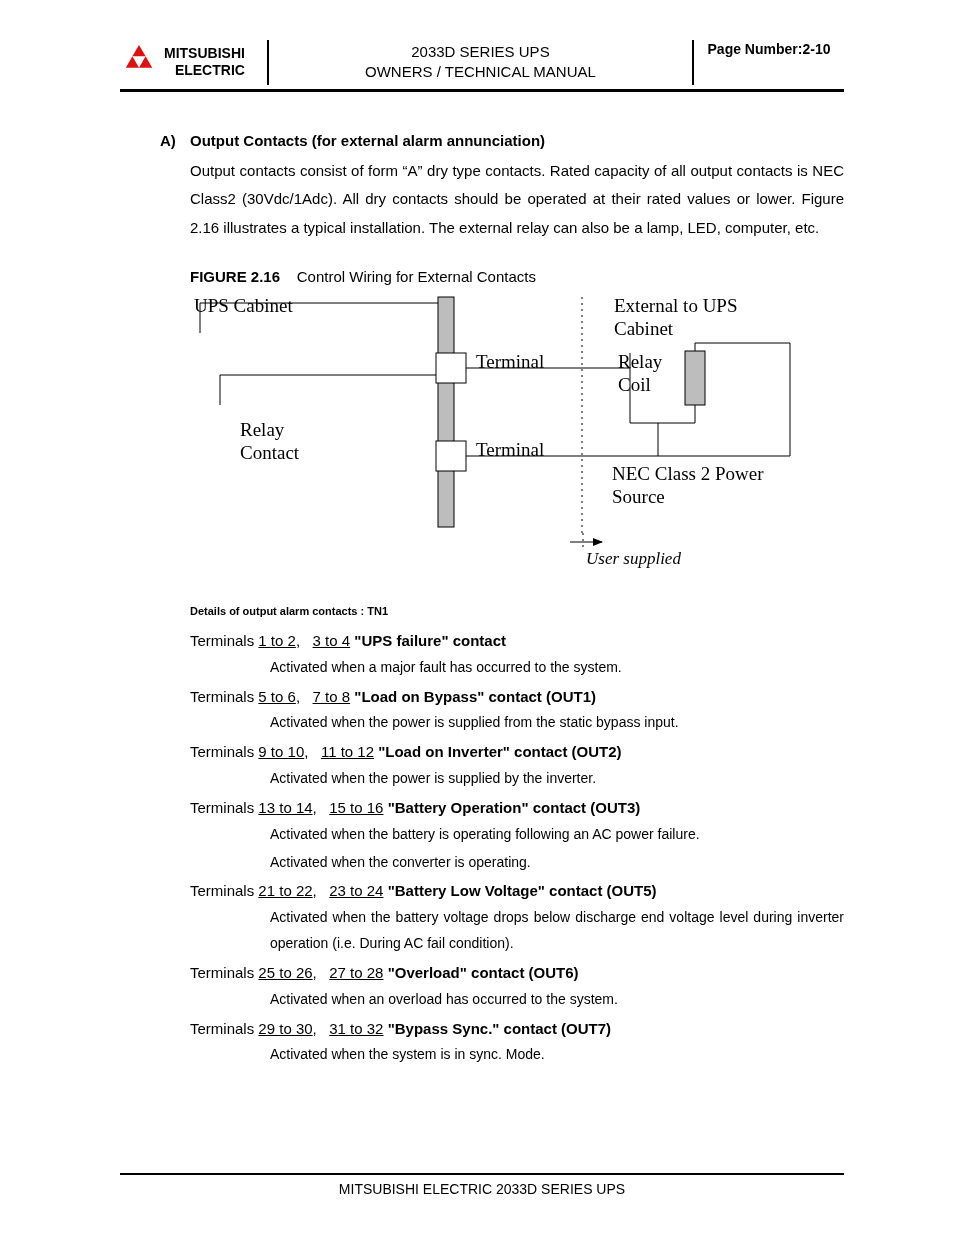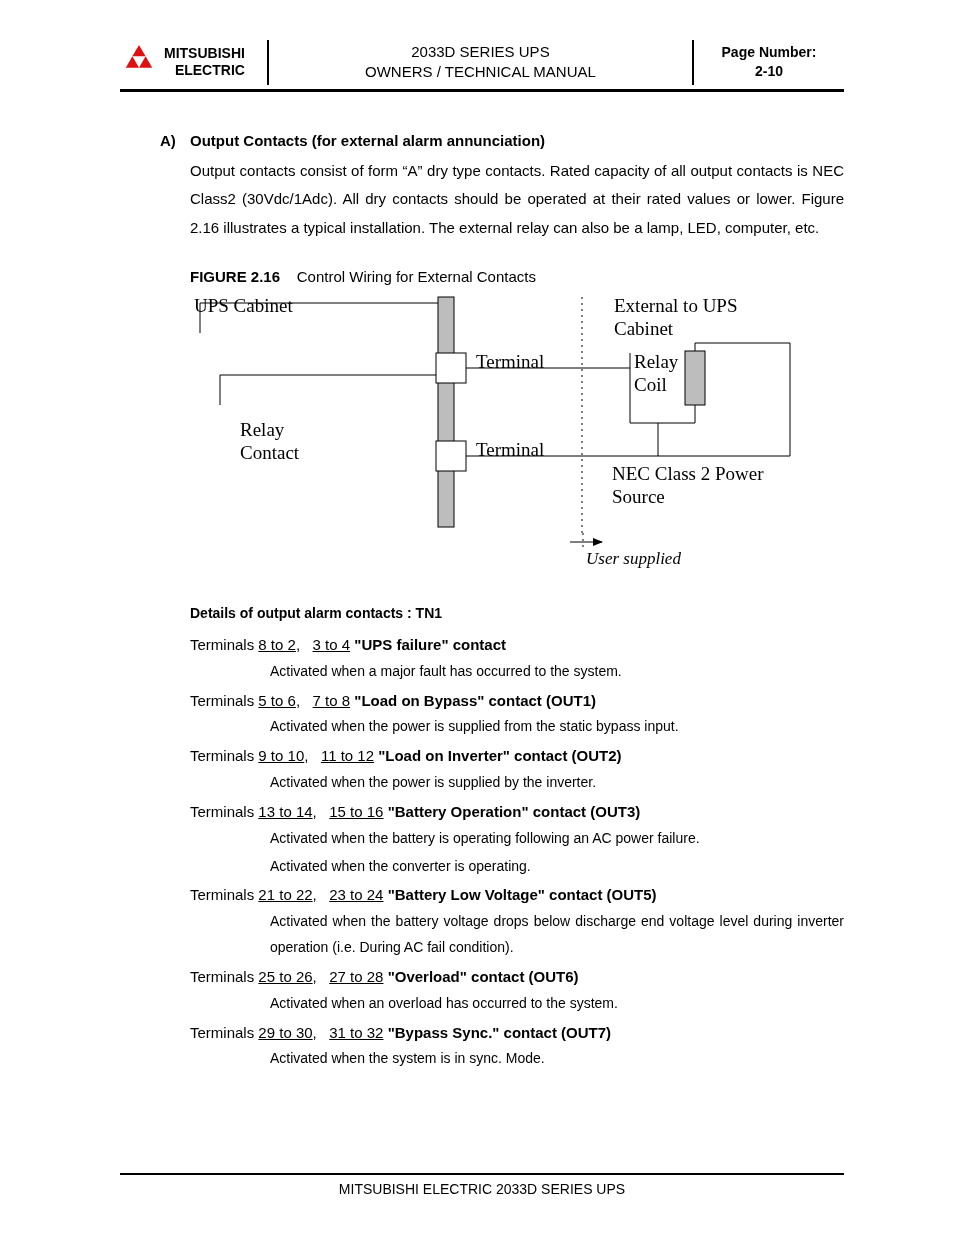--- a/index.html
+++ b/index.html
@@ -50,21 +50,20 @@
     border-right: 2px solid #000;
     padding: 2px 8px;
   }
   .page-cell {
     width: 150px;
     text-align: center;
     font-weight: bold;
     font-size: 14px;
     line-height: 1.35;
     display: flex;
-    flex-direction: column;
     justify-content: center;
   }
   .section-heading {
     display: flex;
     font-size: 15px;
     font-weight: bold;
     margin-left: 40px;
     margin-bottom: 8px;
   }
   .section-heading .marker { width: 30px; }
@@ -87,21 +86,21 @@
     width: 620px;
     height: 290px;
     position: relative;
     font-family: "Times New Roman", serif;
     font-size: 19px;
     color: #000;
     margin-bottom: 22px;
   }
   .sub-heading {
     font-weight: bold;
-    font-size: 14px;
+    font-size: 11px;
     margin-left: 70px;
     margin-bottom: 10px;
   }
   .term-row {
     margin-left: 70px;
     font-size: 15px;
     line-height: 1.85;
   }
   .term-row .tlabel { }
   .term-row .u { text-decoration: underline; }
@@ -197,28 +196,28 @@
 
       <line x1="393" y1="240" x2="393" y2="258" stroke="#000" stroke-dasharray="2,4"></line>
       <line x1="380" y1="249" x2="412" y2="249" stroke="#000" marker-end="url(#arrow)"></line>
     </svg>
     
     <div style="position:absolute; left:4px; top:2px;">UPS Cabinet</div>
     <div style="position:absolute; left:424px; top:2px; width:180px; line-height:1.2;">External to UPS Cabinet</div>
     <div style="position:absolute; left:286px; top:58px;">Terminal</div>
     <div style="position:absolute; left:286px; top:146px;">Terminal</div>
     <div style="position:absolute; left:50px; top:120px; width:90px; line-height:1.2;margin-top:6px;">Relay Contact</div>
-    <div style="position:absolute; left:444px; top:58px; width:60px; line-height:1.2;">Relay Coil</div>
+    <div style="position:absolute; left:428px; top:58px; width:60px; line-height:1.2;">Relay Coil</div>
     <div style="position:absolute; left:422px; top:170px; width:180px; line-height:1.2;">NEC Class 2 Power Source</div>
     <div style="position:absolute; left:396px; top:256px; font-style:italic; font-size:17px;">User supplied</div>
   </div>
 
   <div class="sub-heading">Details of output alarm contacts : TN1</div>
   <div id="terminals-container">
-      <div class="term-row"><span class="tlabel">Terminals </span><span class="u">8 to 2</span>, &nbsp;&nbsp;<span class="u">3 to 4</span> <b>"UPS failure" contact</b></div>
+      <div class="term-row"><span class="tlabel">Terminals </span><span class="u">1 to 2</span>, &nbsp;&nbsp;<span class="u">3 to 4</span> <b>"UPS failure" contact</b></div>
       <div class="term-desc">Activated when a major fault has occurred to the system.</div>
       <div class="term-row"><span class="tlabel">Terminals </span><span class="u">5 to 6</span>, &nbsp;&nbsp;<span class="u">7 to 8</span> <b>"Load on Bypass" contact (OUT1)</b></div>
       <div class="term-desc">Activated when the power is supplied from the static bypass input.</div>
       <div class="term-row"><span class="tlabel">Terminals </span><span class="u">9 to 10</span>, &nbsp;&nbsp;<span class="u">11 to 12</span> <b>"Load on Inverter" contact (OUT2)</b></div>
       <div class="term-desc">Activated when the power is supplied by the inverter.</div>
       <div class="term-row"><span class="tlabel">Terminals </span><span class="u">13 to 14</span>, &nbsp;&nbsp;<span class="u">15 to 16</span> <b>"Battery Operation" contact (OUT3)</b></div>
       <div class="term-desc">Activated when the battery is operating following an AC power failure.</div>
       <div class="term-desc">Activated when the converter is operating.</div>
       <div class="term-row"><span class="tlabel">Terminals </span><span class="u">21 to 22</span>, &nbsp;&nbsp;<span class="u">23 to 24</span> <b>"Battery Low Voltage" contact (OUT5)</b></div>
       <div class="term-desc">Activated when the battery voltage drops below discharge end voltage level during inverter operation (i.e. During AC fail condition).</div>

